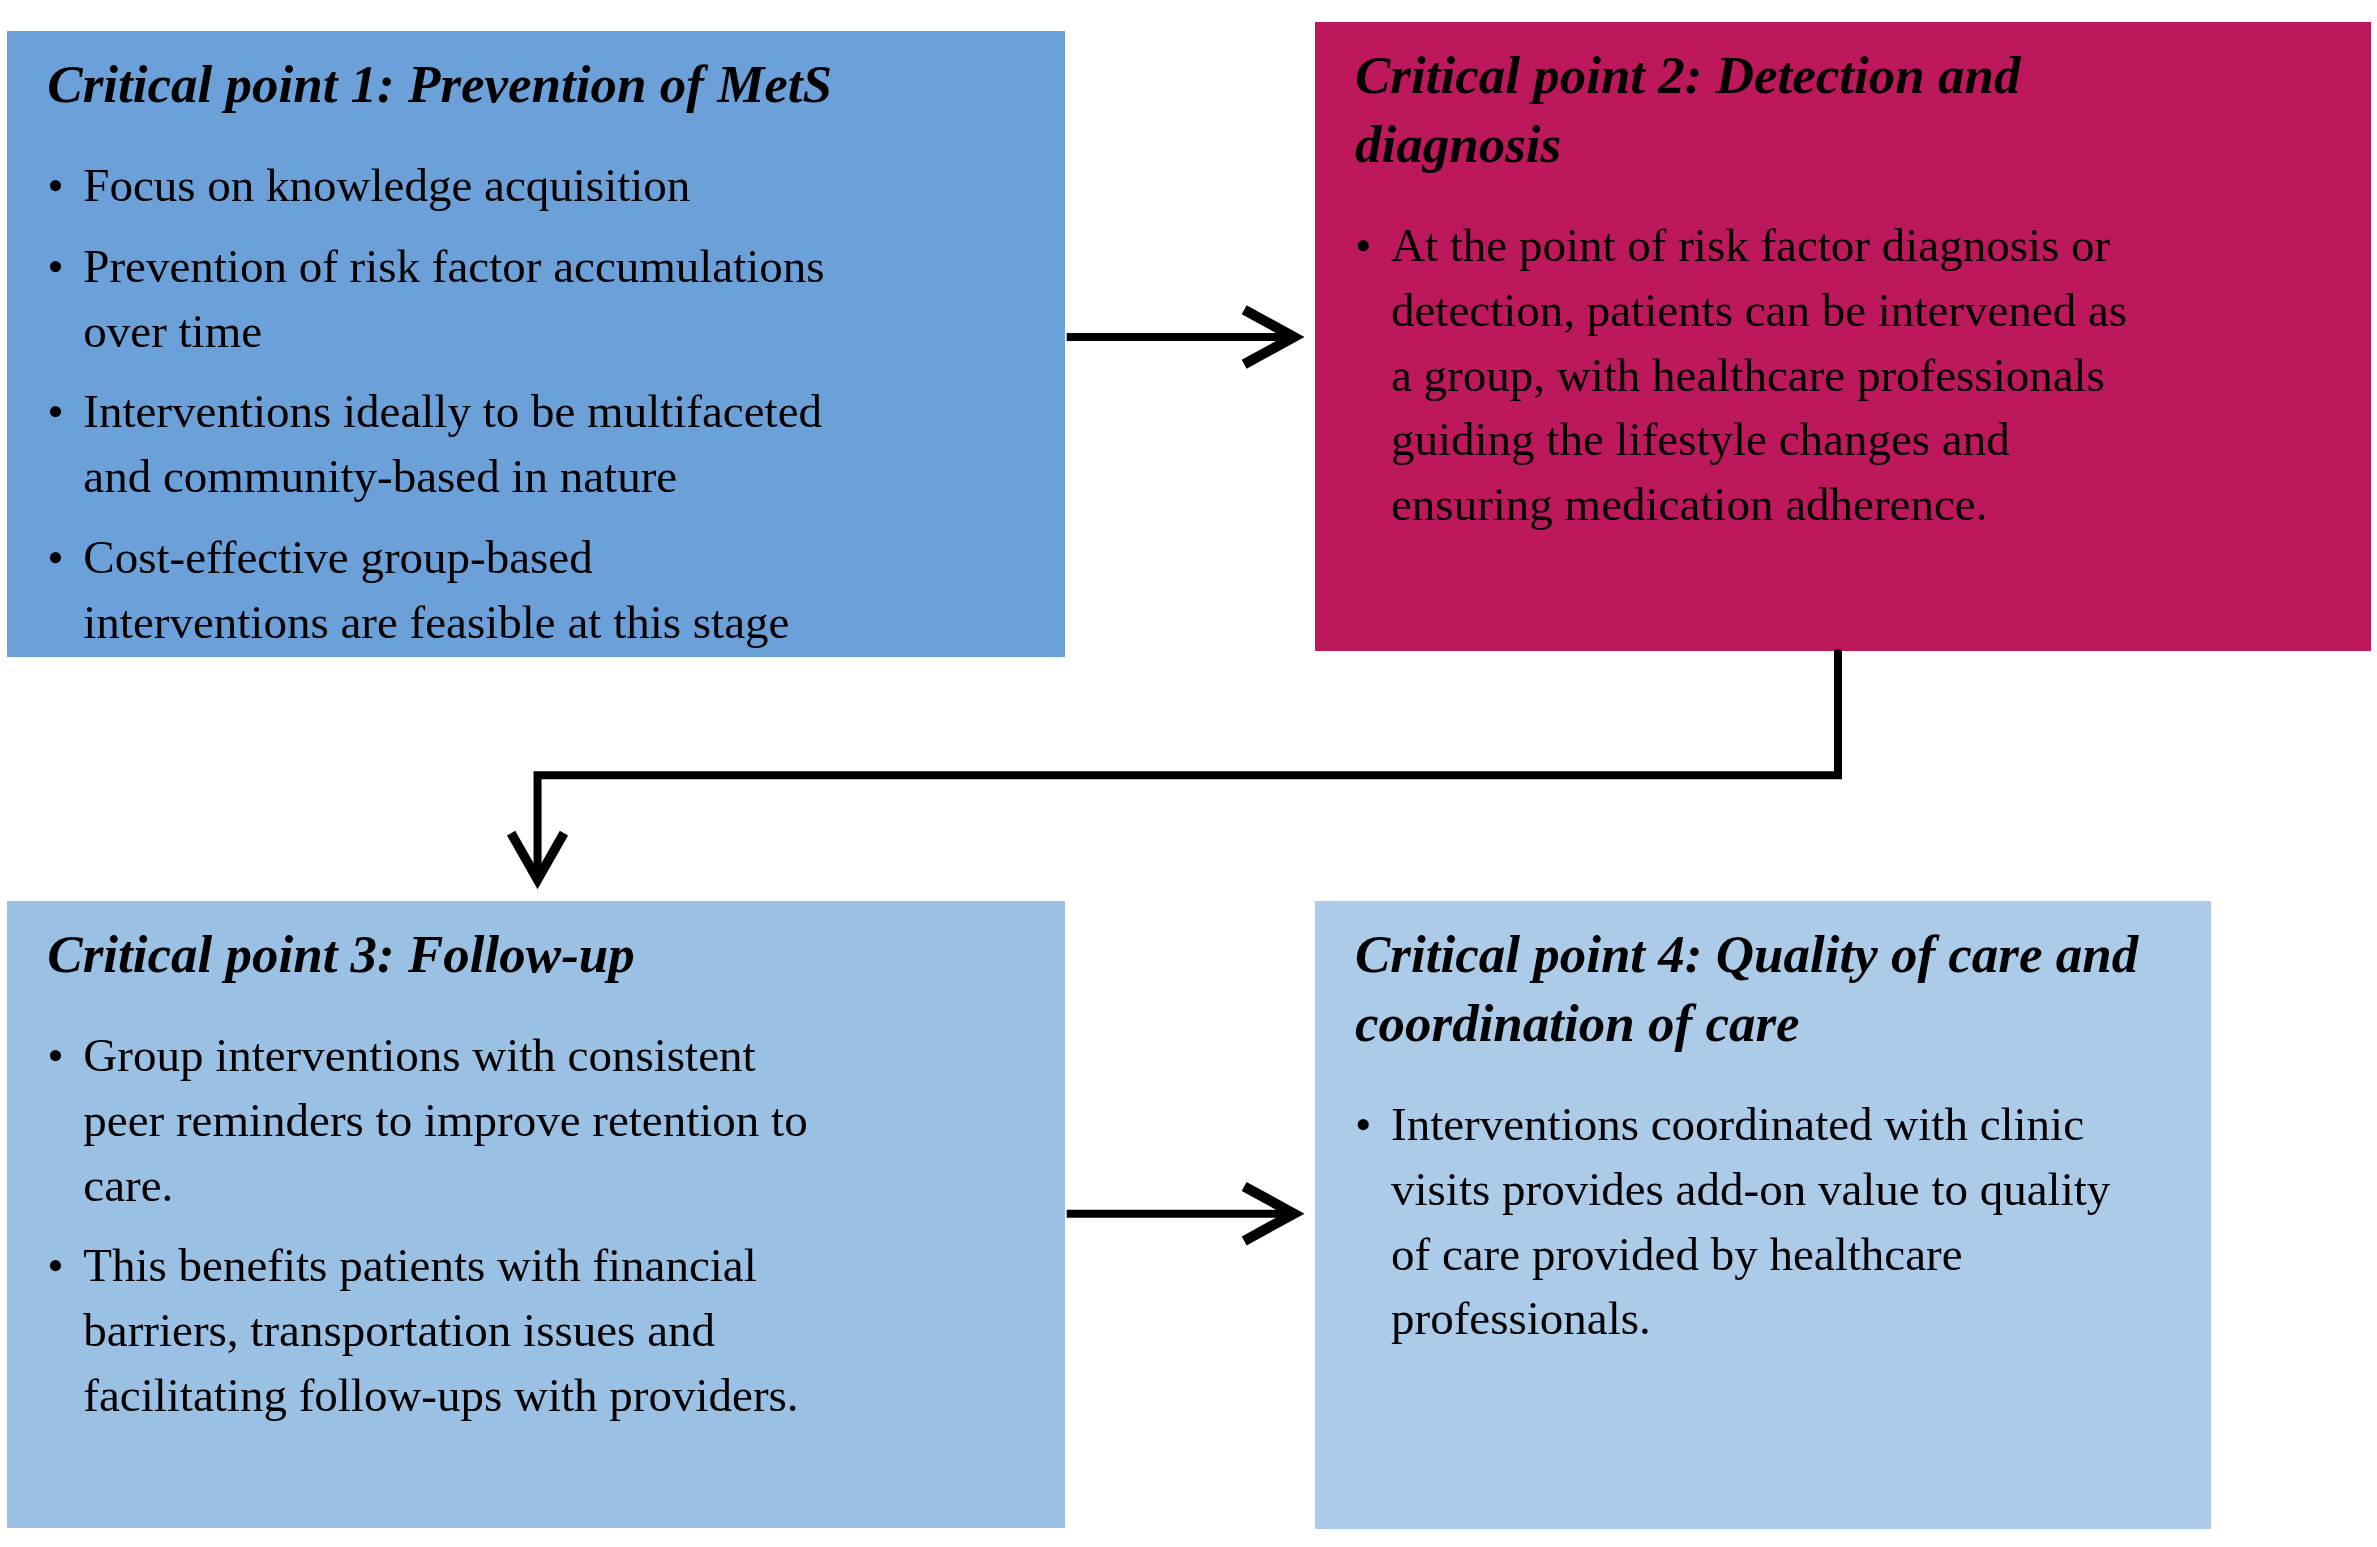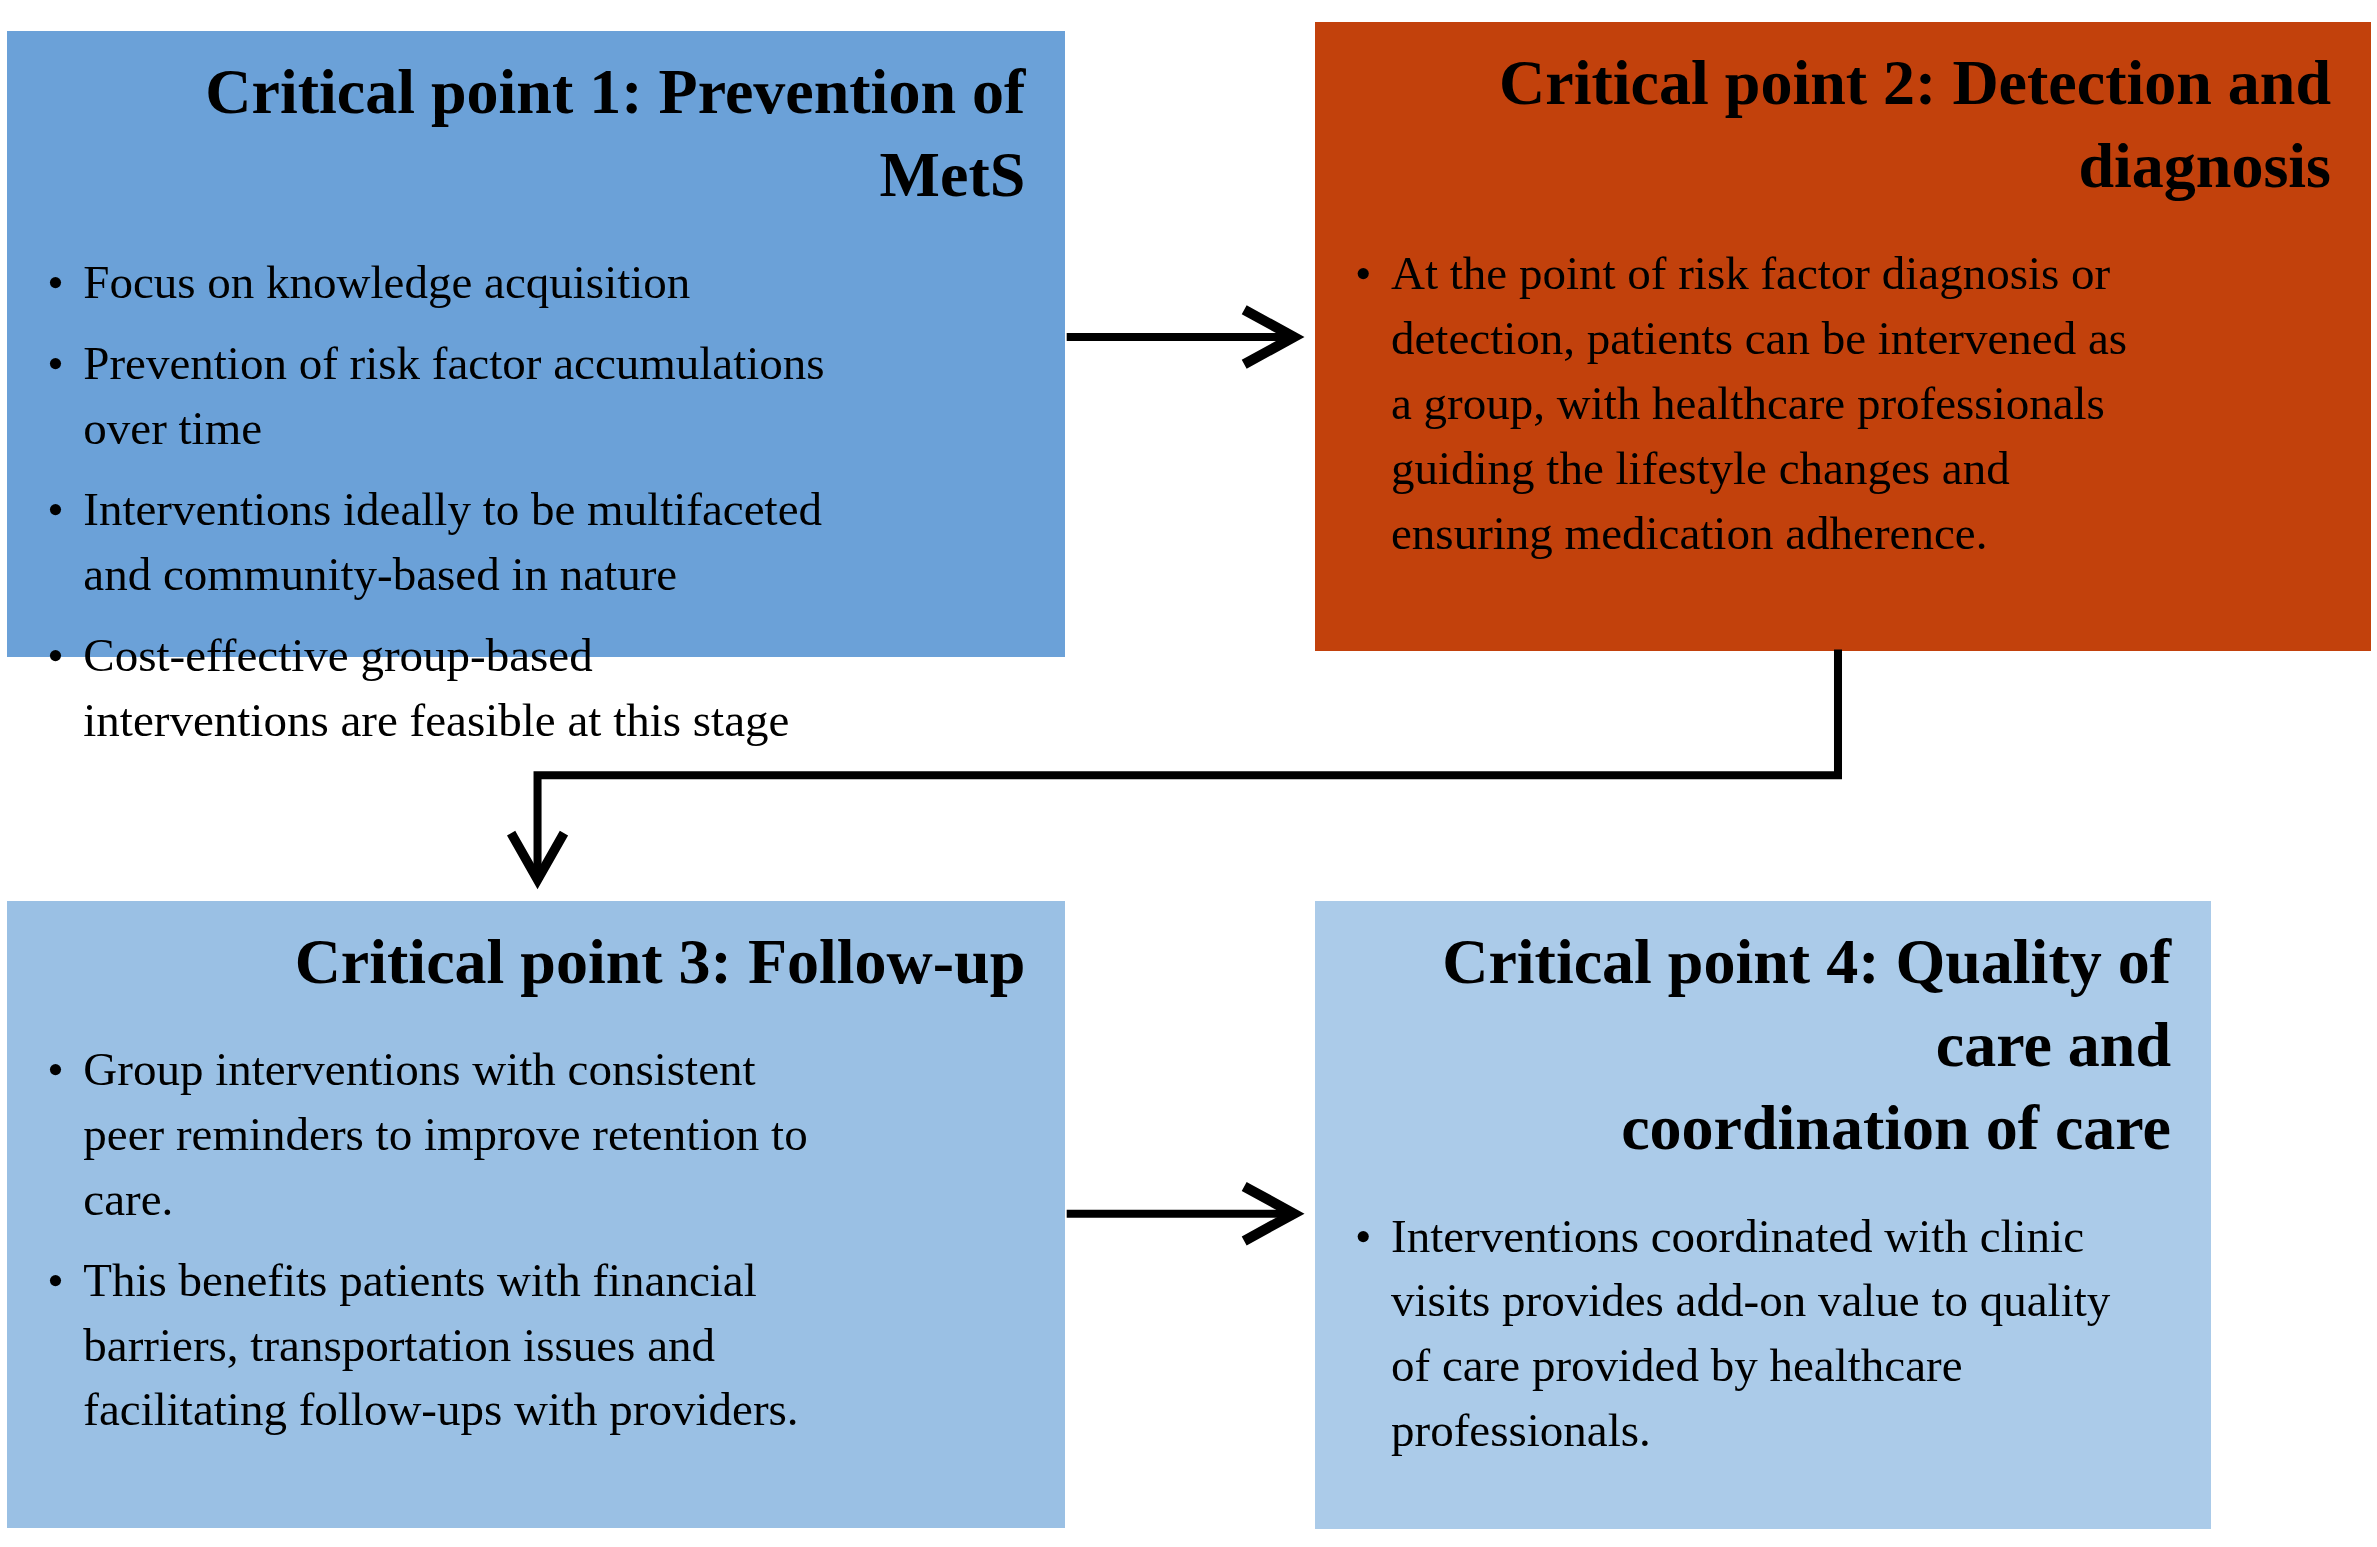--- a/index.html
+++ b/index.html
@@ -20,26 +20,27 @@
     position: absolute;
     box-sizing: border-box;
     padding: 19px 40px 14.6px 40px;
   }
   #box1 { left: 7.3px;   top: 31px;   width: 1058px; height: 626px; }
   #box2 { left: 1315px; top: 22px;   width: 1056px; height: 629px; }
   #box3 { left: 7.3px;   top: 901px; width: 1058px; height: 627px; }
   #box4 { left: 1315px; top: 901px; width: 896px; height: 628px; }
 
   .box-title {
-    font-size: 64px;
+    font-size: 53px;
     font-weight: bold;
     line-height: 1.3;
-    text-align: right;
+    text-align: left;
     white-space: pre-line;
     margin: 0 0 34px 0;
+    font-style: italic;
   }
   .bullets { }
   .bullet {
     font-size: 47px;
     line-height: 1.38;
     white-space: pre-line;
     padding-left: 36px;
     margin: 0 0 16px 0;
   }
   .bullet::before {
@@ -66,21 +67,21 @@
       <div class="bullet">Focus on knowledge acquisition</div>
       <div class="bullet">Prevention of risk factor accumulations
 over time</div>
       <div class="bullet">Interventions ideally to be multifaceted
 and community-based in nature</div>
       <div class="bullet">Cost-effective group-based
 interventions are feasible at this stage</div>
     </div>
   </div>
 
-  <div class="box" id="box2" style="background-color: #c2410c;">
+  <div class="box" id="box2" style="background-color: #be185d;">
     <div class="box-title">Critical point 2: Detection and
 diagnosis</div>
     <div class="bullets">
       <div class="bullet">At the point of risk factor diagnosis or
 detection, patients can be intervened as
 a group, with healthcare professionals
 guiding the lifestyle changes and
 ensuring medication adherence.</div>
     </div>
   </div>

